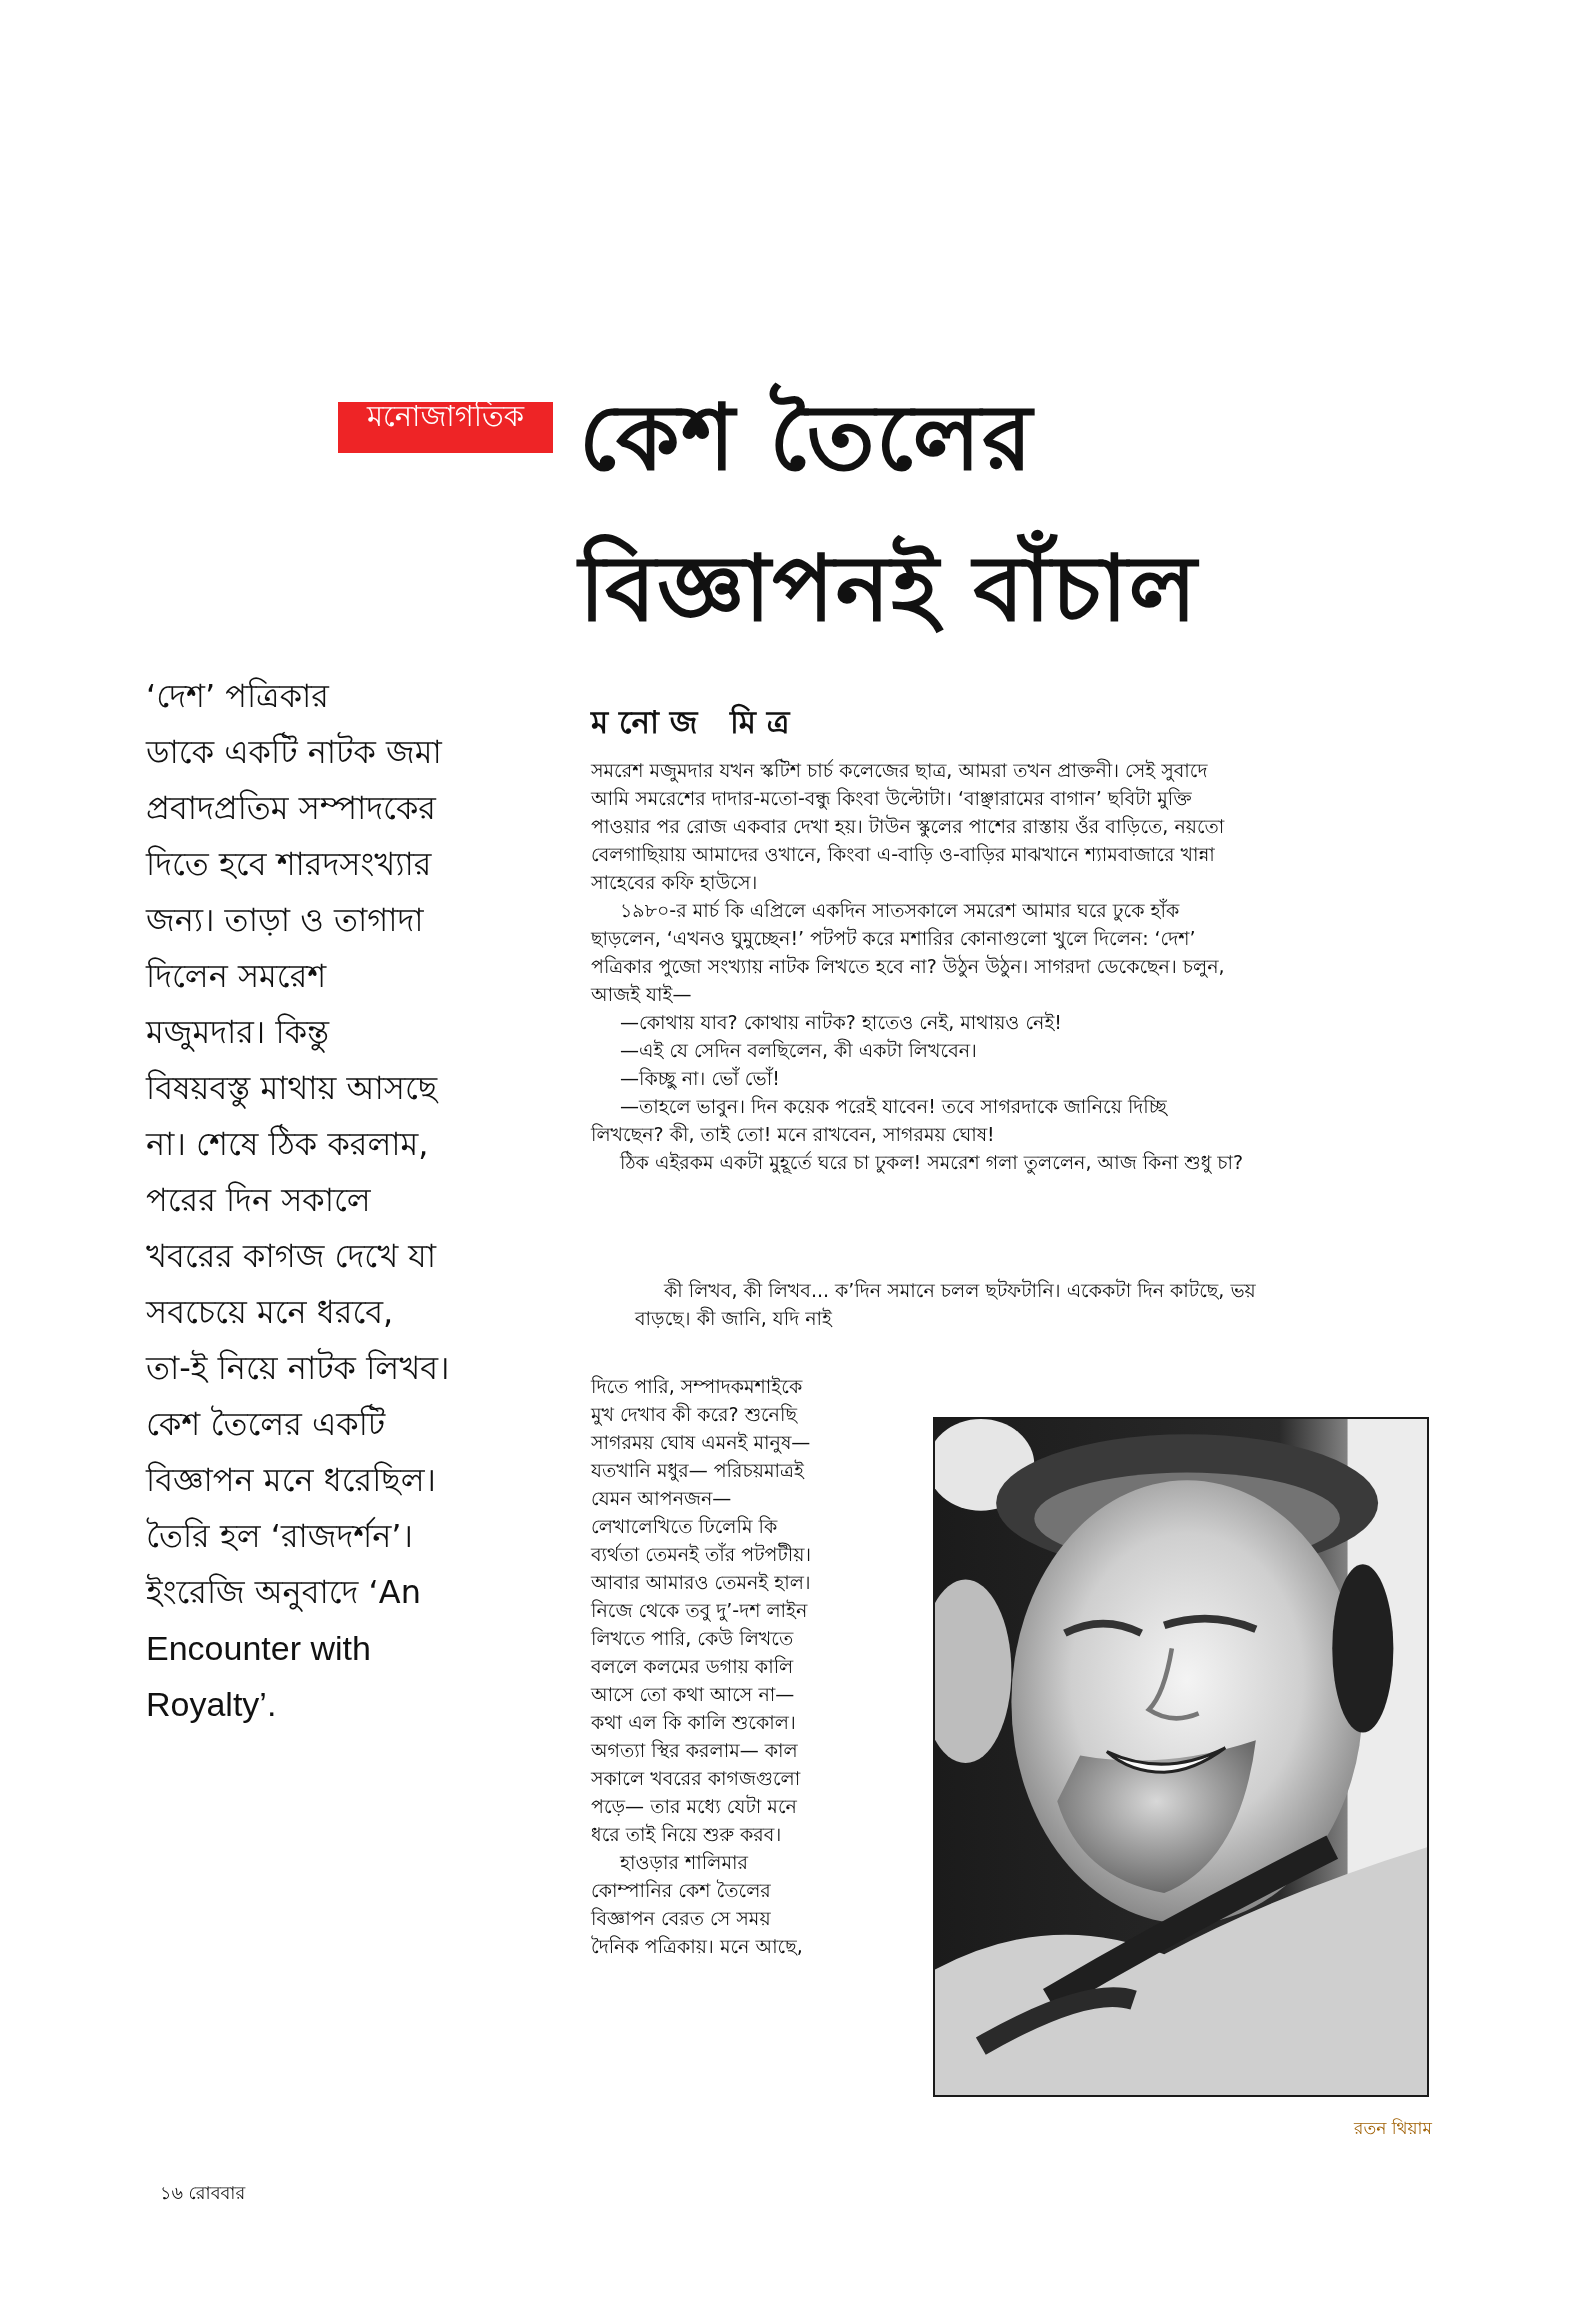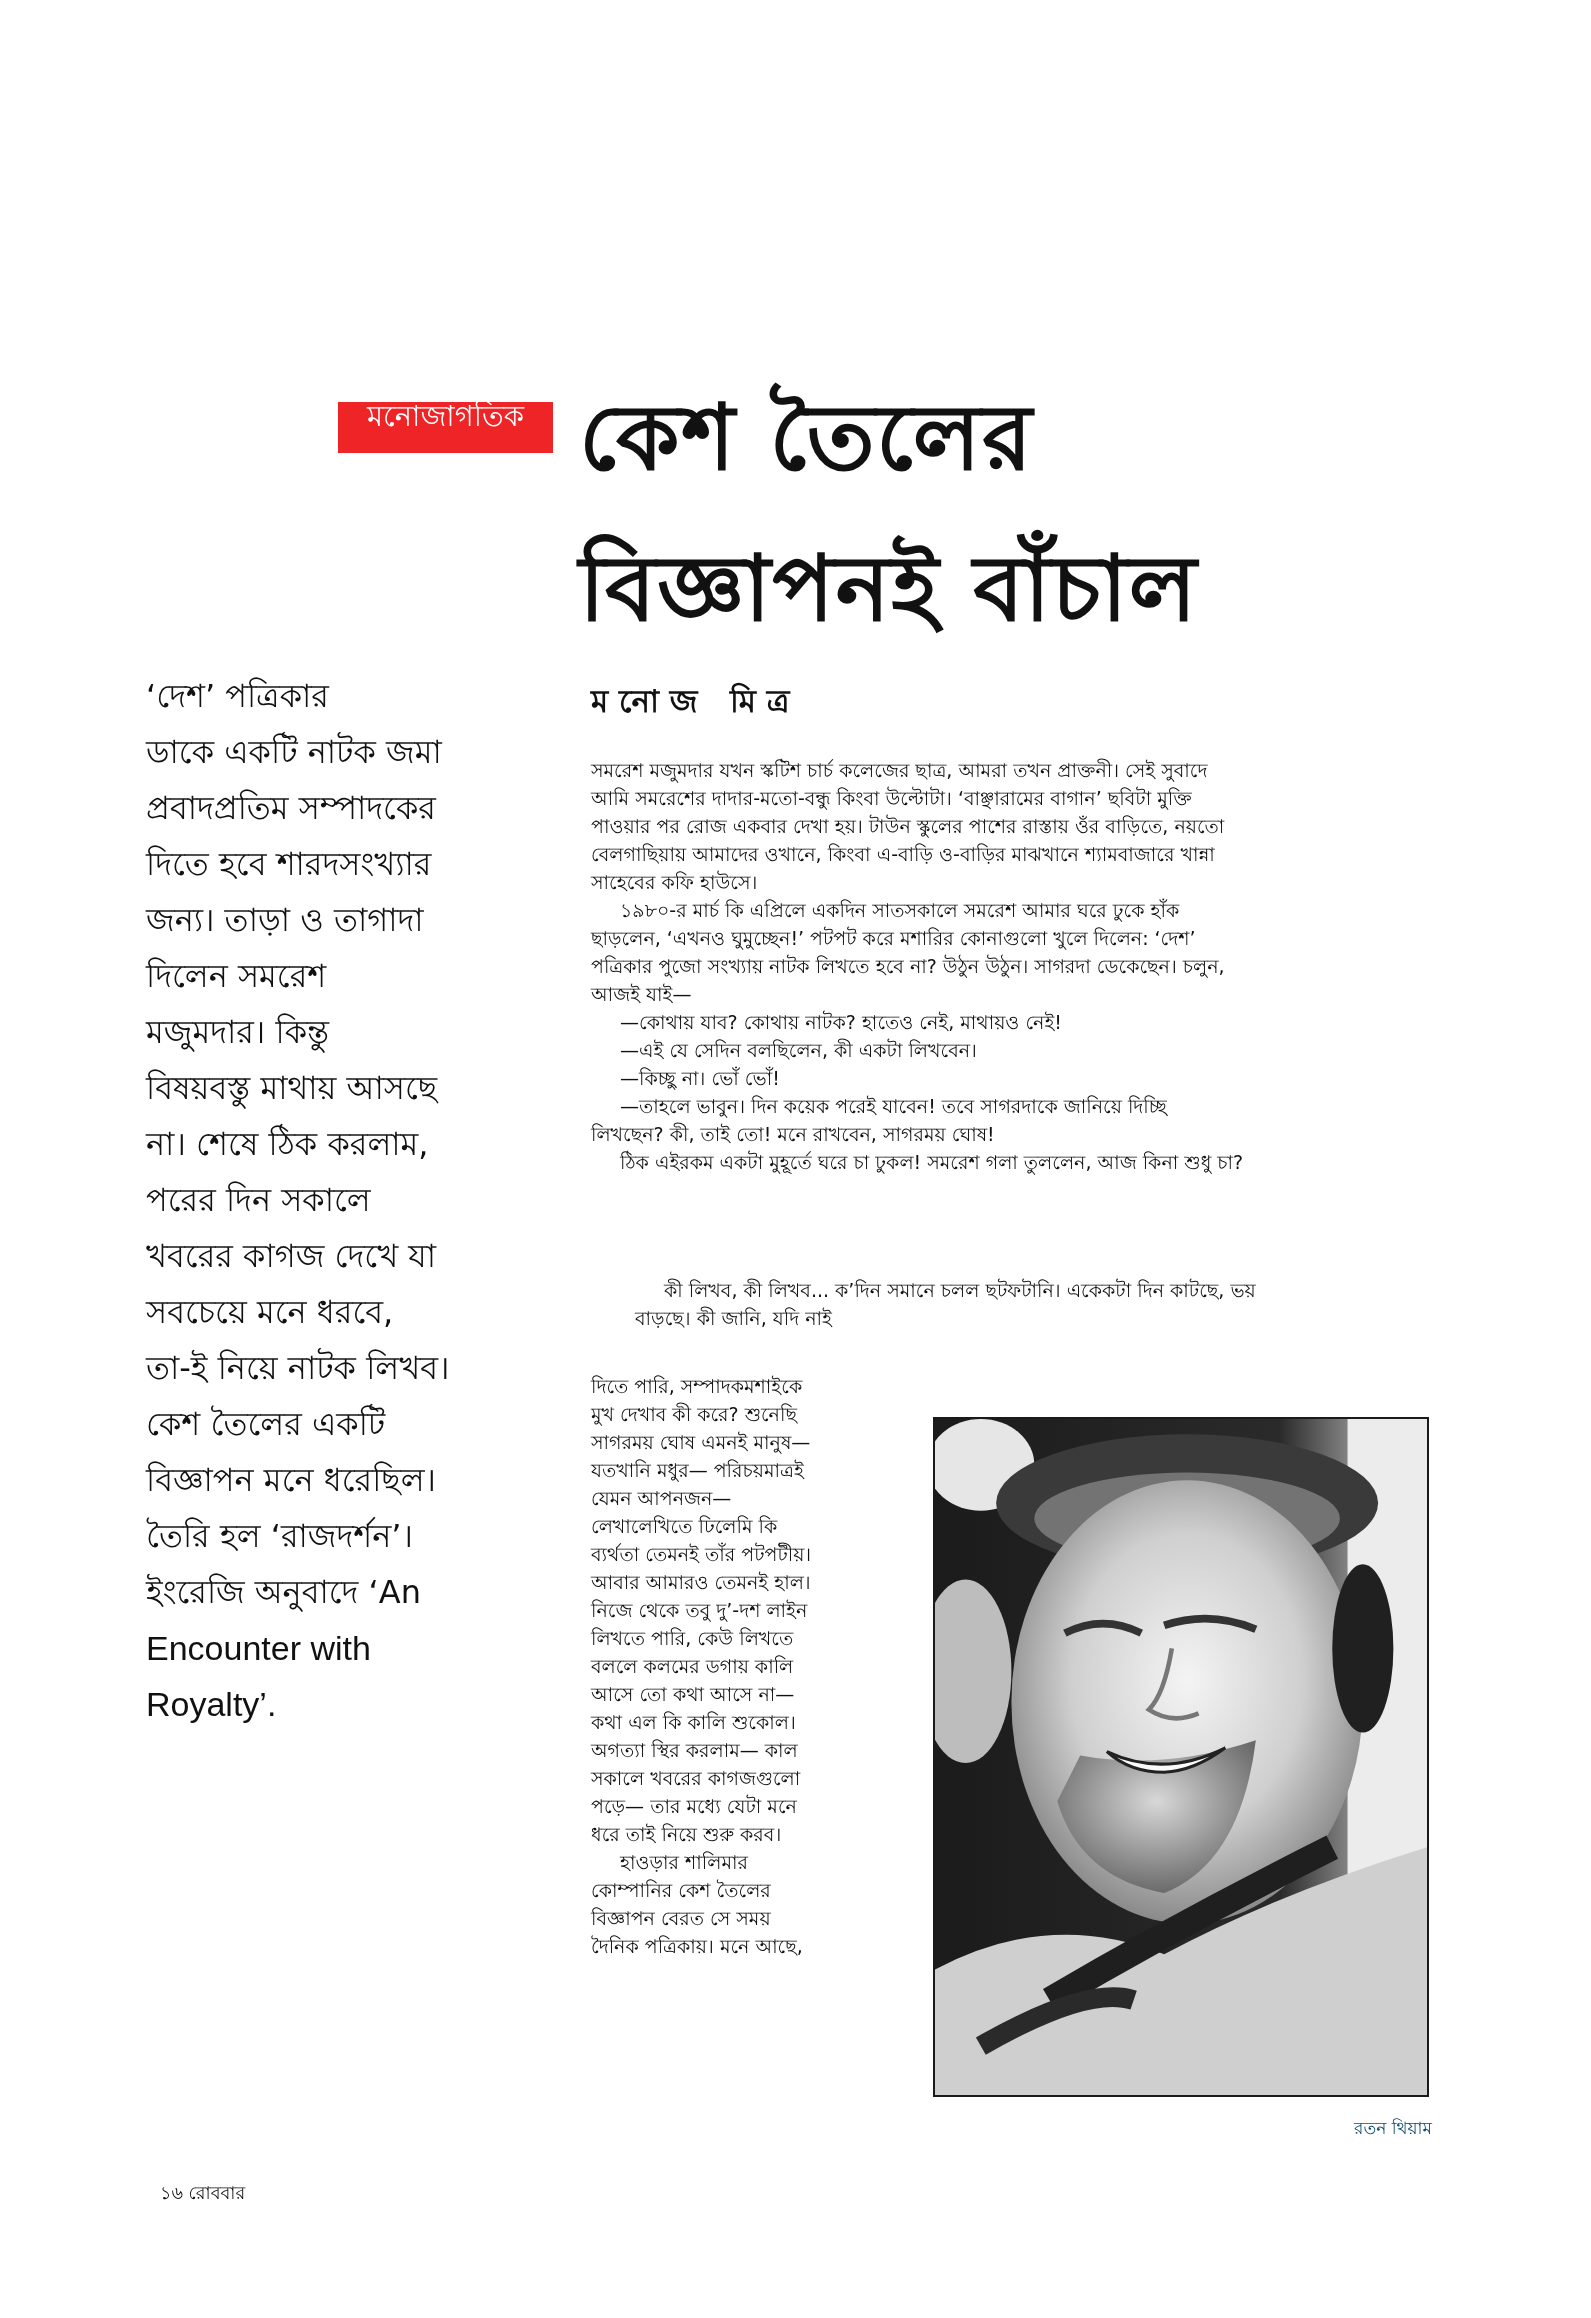--- a/index.html
+++ b/index.html
@@ -21,21 +21,21 @@
 
   .pullquote {
     position:absolute; left:146px; top:668px; width:408px;
     font-family:"DejaVu Sans", sans-serif;
     font-size:32px; line-height:56px; color:#111;
   }
   .pullquote div { white-space:nowrap; }
   .pullquote .en { font-family:"Liberation Sans", sans-serif; font-size:34px; }
 
   .byline {
-    position:absolute; left:591px; top:677px;
+    position:absolute; left:591px; top:698px;
     font-family:"DejaVu Sans", sans-serif; font-weight:bold;
     font-size:31px; letter-spacing:10.8px; color:#111;
   }
 
   .body-text {
     position:absolute; left:591px; width:816px;
     font-family:"DejaVu Sans", sans-serif; font-size:19px; line-height:28px; color:#111;
   }
   .body-text div { white-space:nowrap; }
   .body-text .indent { padding-left:29px; }
@@ -46,21 +46,21 @@
 
   .photo {
     position:absolute; left:933px; top:1417px; width:496px; height:680px;
     border:2.3px solid #1a1a1a; box-sizing:border-box; overflow:hidden;
     background:#d8d8d8;
   }
   .photo svg { width:100%; height:100%; display:block; }
 
   .photo-credit {
     position:absolute; right:159px; top:2115px;
-    font-family:"DejaVu Sans", sans-serif; font-size:17px; color:#0c4a6e;
+    font-family:"DejaVu Sans", sans-serif; font-size:17px; color:#a16207;
   }
 
   .page-footer {
     position:absolute; left:160px; top:2180px;
     font-family:"DejaVu Sans", sans-serif; font-size:17.7px; color:#111;
   }
 </style>
 </head>
 <body>
 

